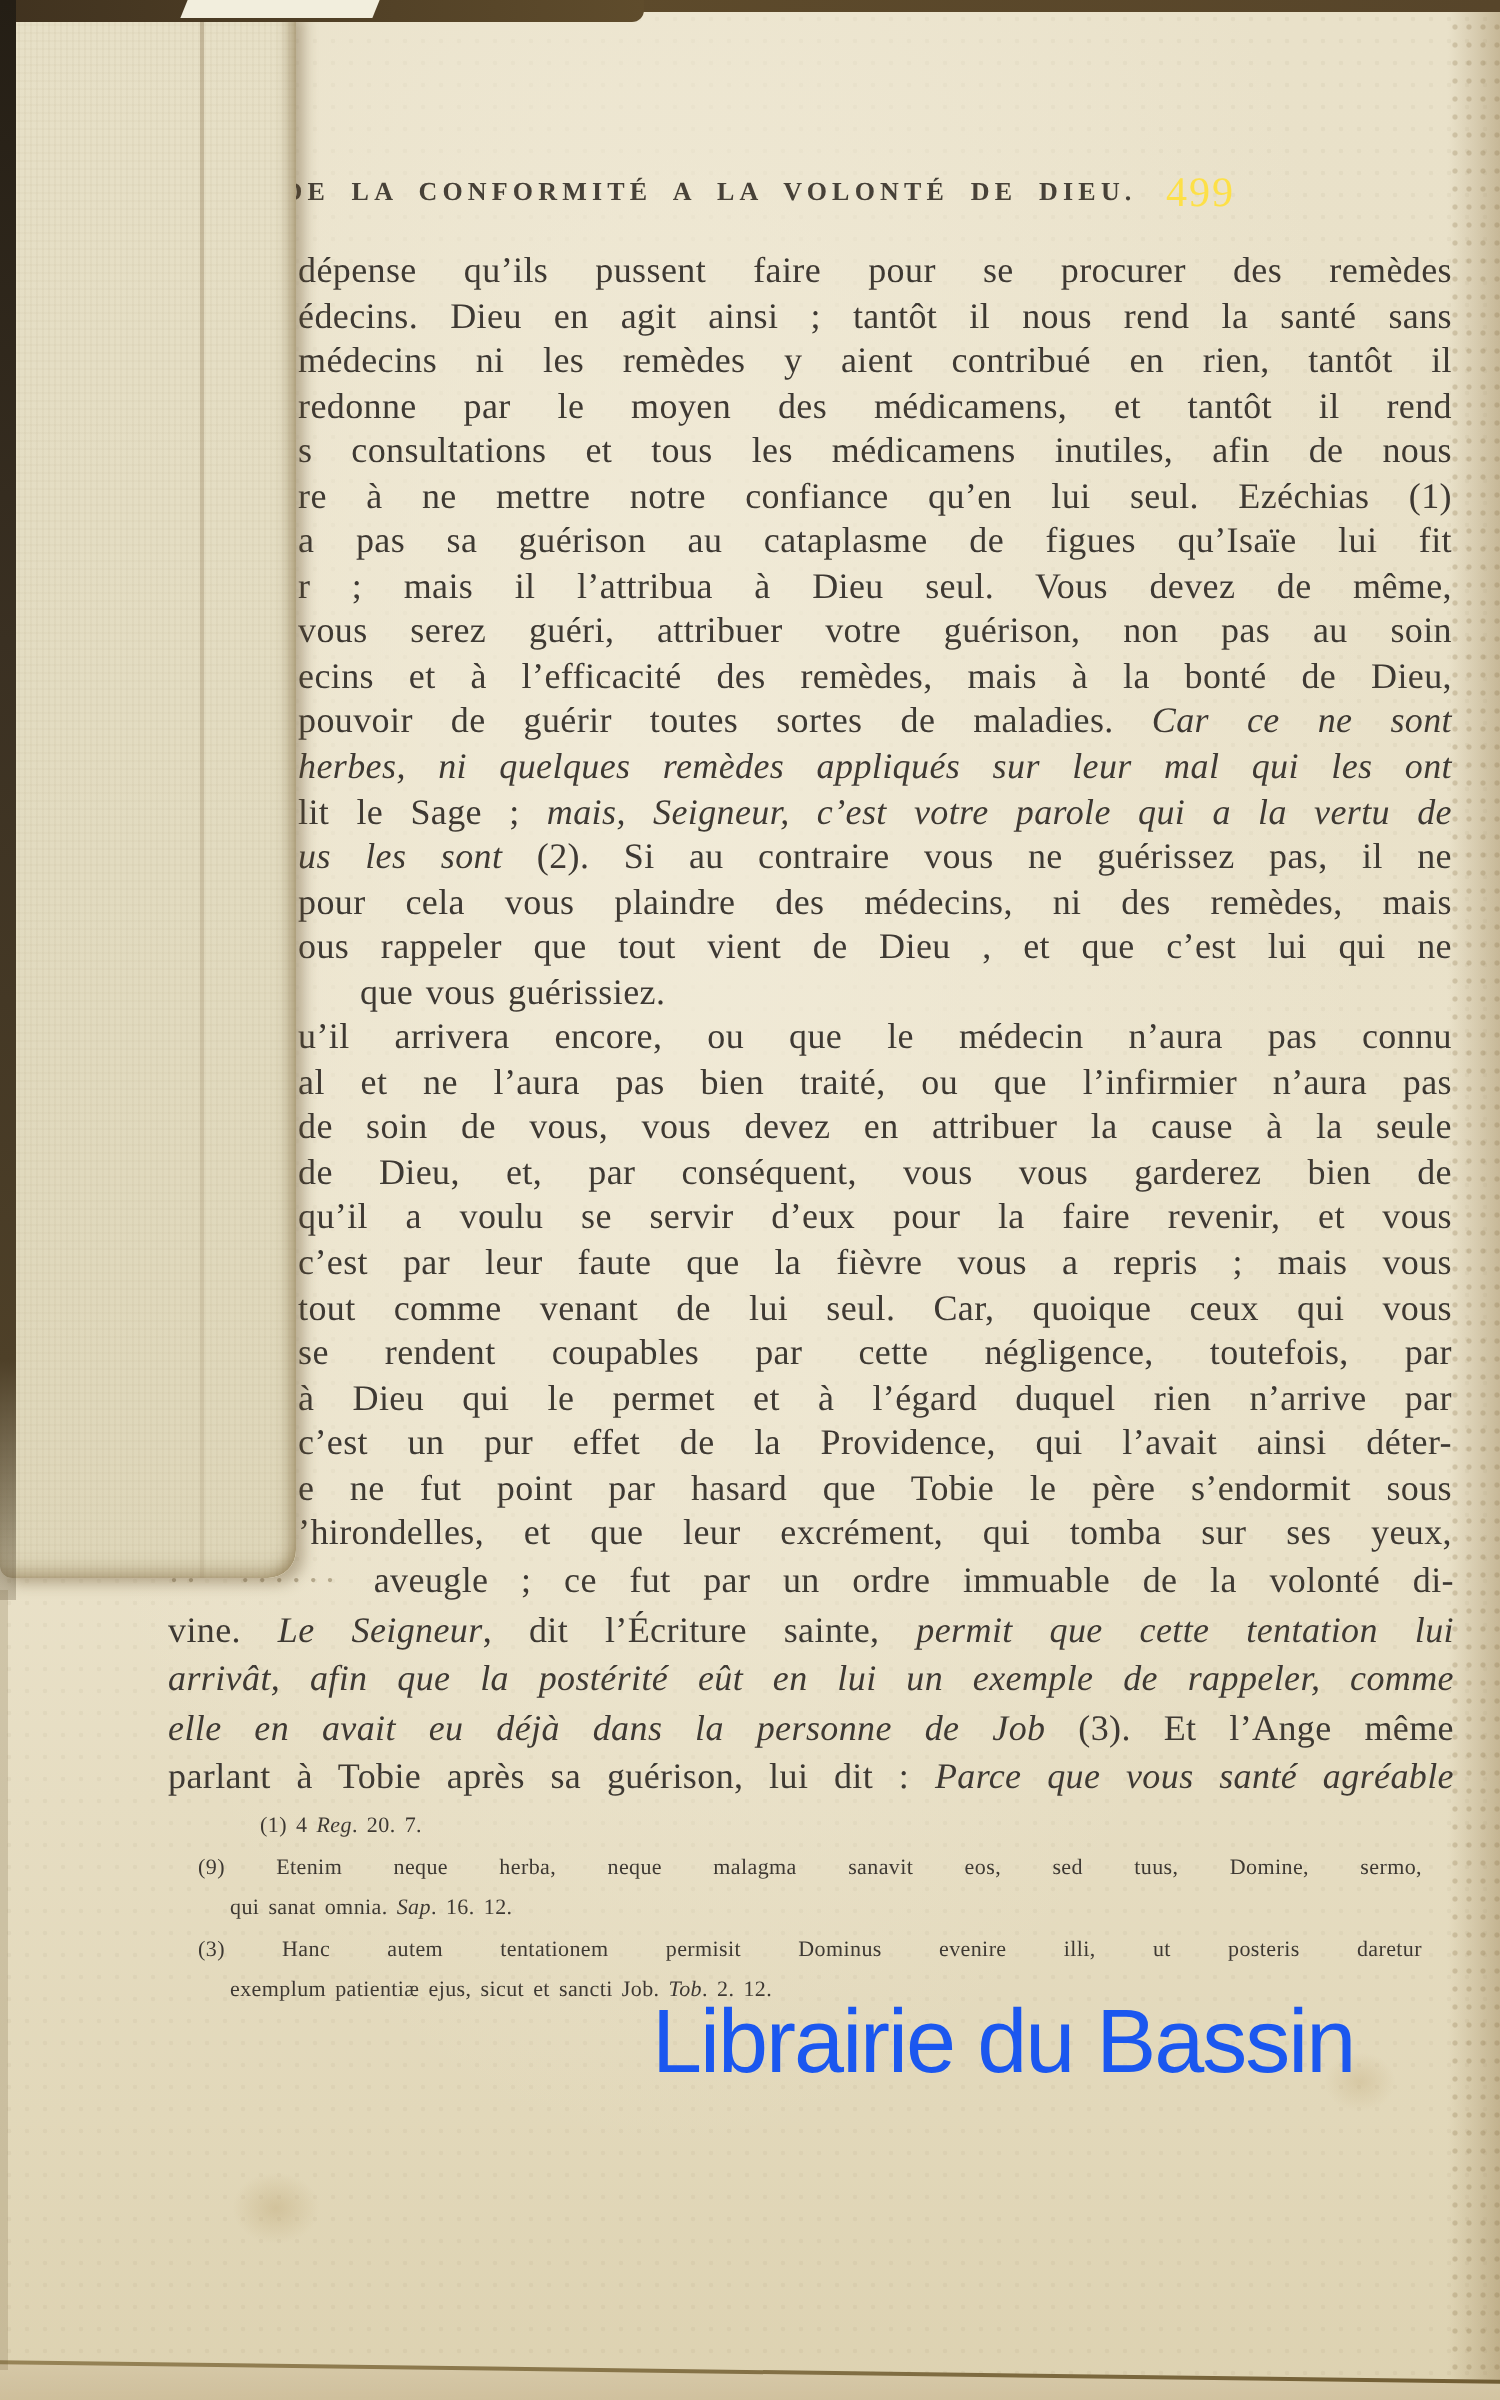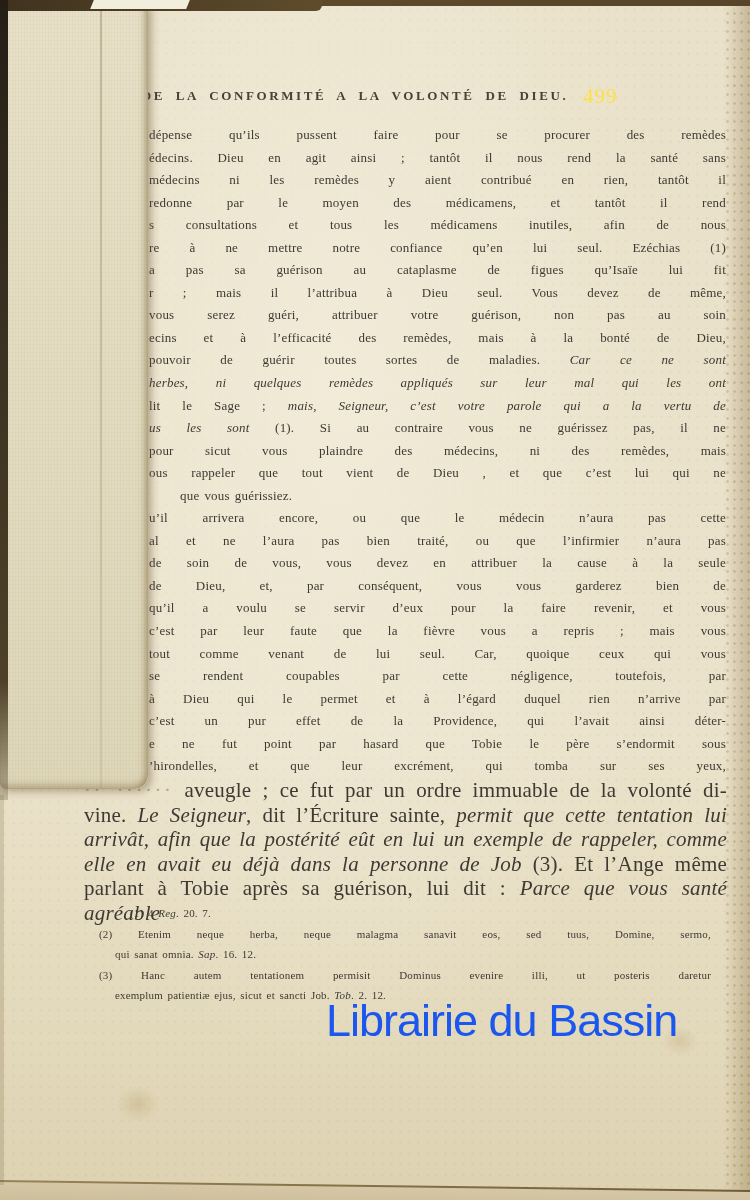--- a/index.html
+++ b/index.html
@@ -35,22 +35,22 @@
   .s4{left:662px;top:1026px;width:36px;height:30px;background:radial-gradient(ellipse,rgba(180,152,98,.26),rgba(180,152,98,0) 70%);}
   #running-head{position:absolute;left:90px;top:88px;width:530px;text-align:center;z-index:3;
     font-size:13px;font-weight:700;letter-spacing:2.6px;word-spacing:5px;color:#474138;}
   #page-number{position:absolute;left:583px;top:84px;z-index:3;font-size:21px;letter-spacing:1px;color:#fde047;}
 
   .textblock{position:absolute;z-index:3;}
   #blockA{left:149px;top:124px;width:577px;}
   #blockB{left:84px;top:778px;width:643px;}
   #footnotes{left:84px;top:903px;width:627px;}
 
-  .lineA{height:22.55px;line-height:22.55px;font-size:13px;}
-  .lineB{height:24.6px;line-height:24.6px;font-size:21px;}
+  .lineA{height:22.55px;line-height:22.55px;font-size:18px;}
+  .lineB{height:24.6px;line-height:24.6px;font-size:18px;}
   .lineF{height:20.6px;line-height:20.6px;font-size:11px;}
   .line{white-space:nowrap;color:#3e3933;letter-spacing:0.2px;word-spacing:1.6px;}
   .just{text-align:justify;text-align-last:justify;white-space:normal;}
   .left{text-align:left;text-align-last:left;margin-left:31px;}
   .ind{text-indent:15px;}
   .it{font-style:italic;}
   .faded{color:#b4a88c;letter-spacing:2.5px;}
 
   
   #strip{position:absolute;left:0;top:5px;width:148px;height:784px;z-index:4;
@@ -97,25 +97,25 @@
       <div class="line lineA just"><span>redonne par le moyen des médicamens, et tantôt il rend</span></div>
       <div class="line lineA just"><span>s consultations et tous les médicamens inutiles, afin de nous</span></div>
       <div class="line lineA just"><span>re à ne mettre notre confiance qu’en lui seul. Ezéchias (1)</span></div>
       <div class="line lineA just"><span>a pas sa guérison au cataplasme de figues qu’Isaïe lui fit</span></div>
       <div class="line lineA just"><span>r ; mais il l’attribua à Dieu seul. Vous devez de même,</span></div>
       <div class="line lineA just"><span>vous serez guéri, attribuer votre guérison, non pas au soin</span></div>
       <div class="line lineA just"><span>ecins et à l’efficacité des remèdes, mais à la bonté de Dieu,</span></div>
       <div class="line lineA just"><span>pouvoir de guérir toutes sortes de maladies. </span><span class="it">Car ce ne sont</span></div>
       <div class="line lineA just"><span class="it">herbes, ni quelques remèdes appliqués sur leur mal qui les ont</span></div>
       <div class="line lineA just"><span>lit le Sage ; </span><span class="it">mais, Seigneur, c’est votre parole qui a la vertu de</span></div>
-      <div class="line lineA just"><span class="it">us les sont</span><span> (1). Si au contraire vous ne guérissez pas, il ne</span></div>
-      <div class="line lineA just"><span>pour sicut vous plaindre des médecins, ni des remèdes, mais</span></div>
+      <div class="line lineA just"><span class="it">us les sont</span><span> (2). Si au contraire vous ne guérissez pas, il ne</span></div>
+      <div class="line lineA just"><span>pour cela vous plaindre des médecins, ni des remèdes, mais</span></div>
       <div class="line lineA just"><span>ous rappeler que tout vient de Dieu , et que c’est lui qui ne</span></div>
       <div class="line lineA left"><span>que vous guérissiez.</span></div>
-      <div class="line lineA just"><span>u’il arrivera encore, ou que le médecin n’aura pas cette</span></div>
+      <div class="line lineA just"><span>u’il arrivera encore, ou que le médecin n’aura pas connu</span></div>
       <div class="line lineA just"><span>al et ne l’aura pas bien traité, ou que l’infirmier n’aura pas</span></div>
       <div class="line lineA just"><span>de soin de vous, vous devez en attribuer la cause à la seule</span></div>
       <div class="line lineA just"><span>de Dieu, et, par conséquent, vous vous garderez bien de</span></div>
       <div class="line lineA just"><span>qu’il a voulu se servir d’eux pour la faire revenir, et vous</span></div>
       <div class="line lineA just"><span>c’est par leur faute que la fièvre vous a repris ; mais vous</span></div>
       <div class="line lineA just"><span>tout comme venant de lui seul. Car, quoique ceux qui vous</span></div>
       <div class="line lineA just"><span>se rendent coupables par cette négligence, toutefois, par</span></div>
       <div class="line lineA just"><span>à Dieu qui le permet et à l’égard duquel rien n’arrive par</span></div>
       <div class="line lineA just"><span>c’est un pur effet de la Providence, qui l’avait ainsi déter-</span></div>
       <div class="line lineA just"><span>e ne fut point par hasard que Tobie le père s’endormit sous</span></div>
@@ -123,21 +123,21 @@
     </div>
   <div id="blockB" class="textblock">
       <div class="line lineB just"><span class="faded">·· ······</span><span> aveugle ; ce fut par un ordre immuable de la volonté di-</span></div>
       <div class="line lineB just"><span>vine. </span><span class="it">Le Seigneur</span><span>, dit l’Écriture sainte, </span><span class="it">permit que cette tentation lui</span></div>
       <div class="line lineB just"><span class="it">arrivât, afin que la postérité eût en lui un exemple de rappeler, comme</span></div>
       <div class="line lineB just"><span class="it">elle en avait eu déjà dans la personne de Job</span><span> (3). Et l’Ange même</span></div>
       <div class="line lineB just"><span>parlant à Tobie après sa guérison, lui dit : </span><span class="it">Parce que vous santé agréable</span></div>
     </div>
   <div id="footnotes" class="textblock">
       <div class="line lineF left ind"><span>(1) 4 </span><span class="it">Reg</span><span>. 20. 7.</span></div>
-      <div class="line lineF just ind"><span>(2) Etenim neque herba, neque malagma sanavit eos, sed tuus, Domine, sermo,</span></div>
+      <div class="line lineF just ind"><span>(9) Etenim neque herba, neque malagma sanavit eos, sed tuus, Domine, sermo,</span></div>
       <div class="line lineF left"><span>qui sanat omnia. </span><span class="it">Sap</span><span>. 16. 12.</span></div>
       <div class="line lineF just ind"><span>(3) Hanc autem tentationem permisit Dominus evenire illi, ut posteris daretur</span></div>
       <div class="line lineF left"><span>exemplum patientiæ ejus, sicut et sancti Job. </span><span class="it">Tob</span><span>. 2. 12.</span></div>
     </div>
 
   <div id="strip">
     <div class="fold"></div>
   </div>
 
   <div class="below-crease"></div>

